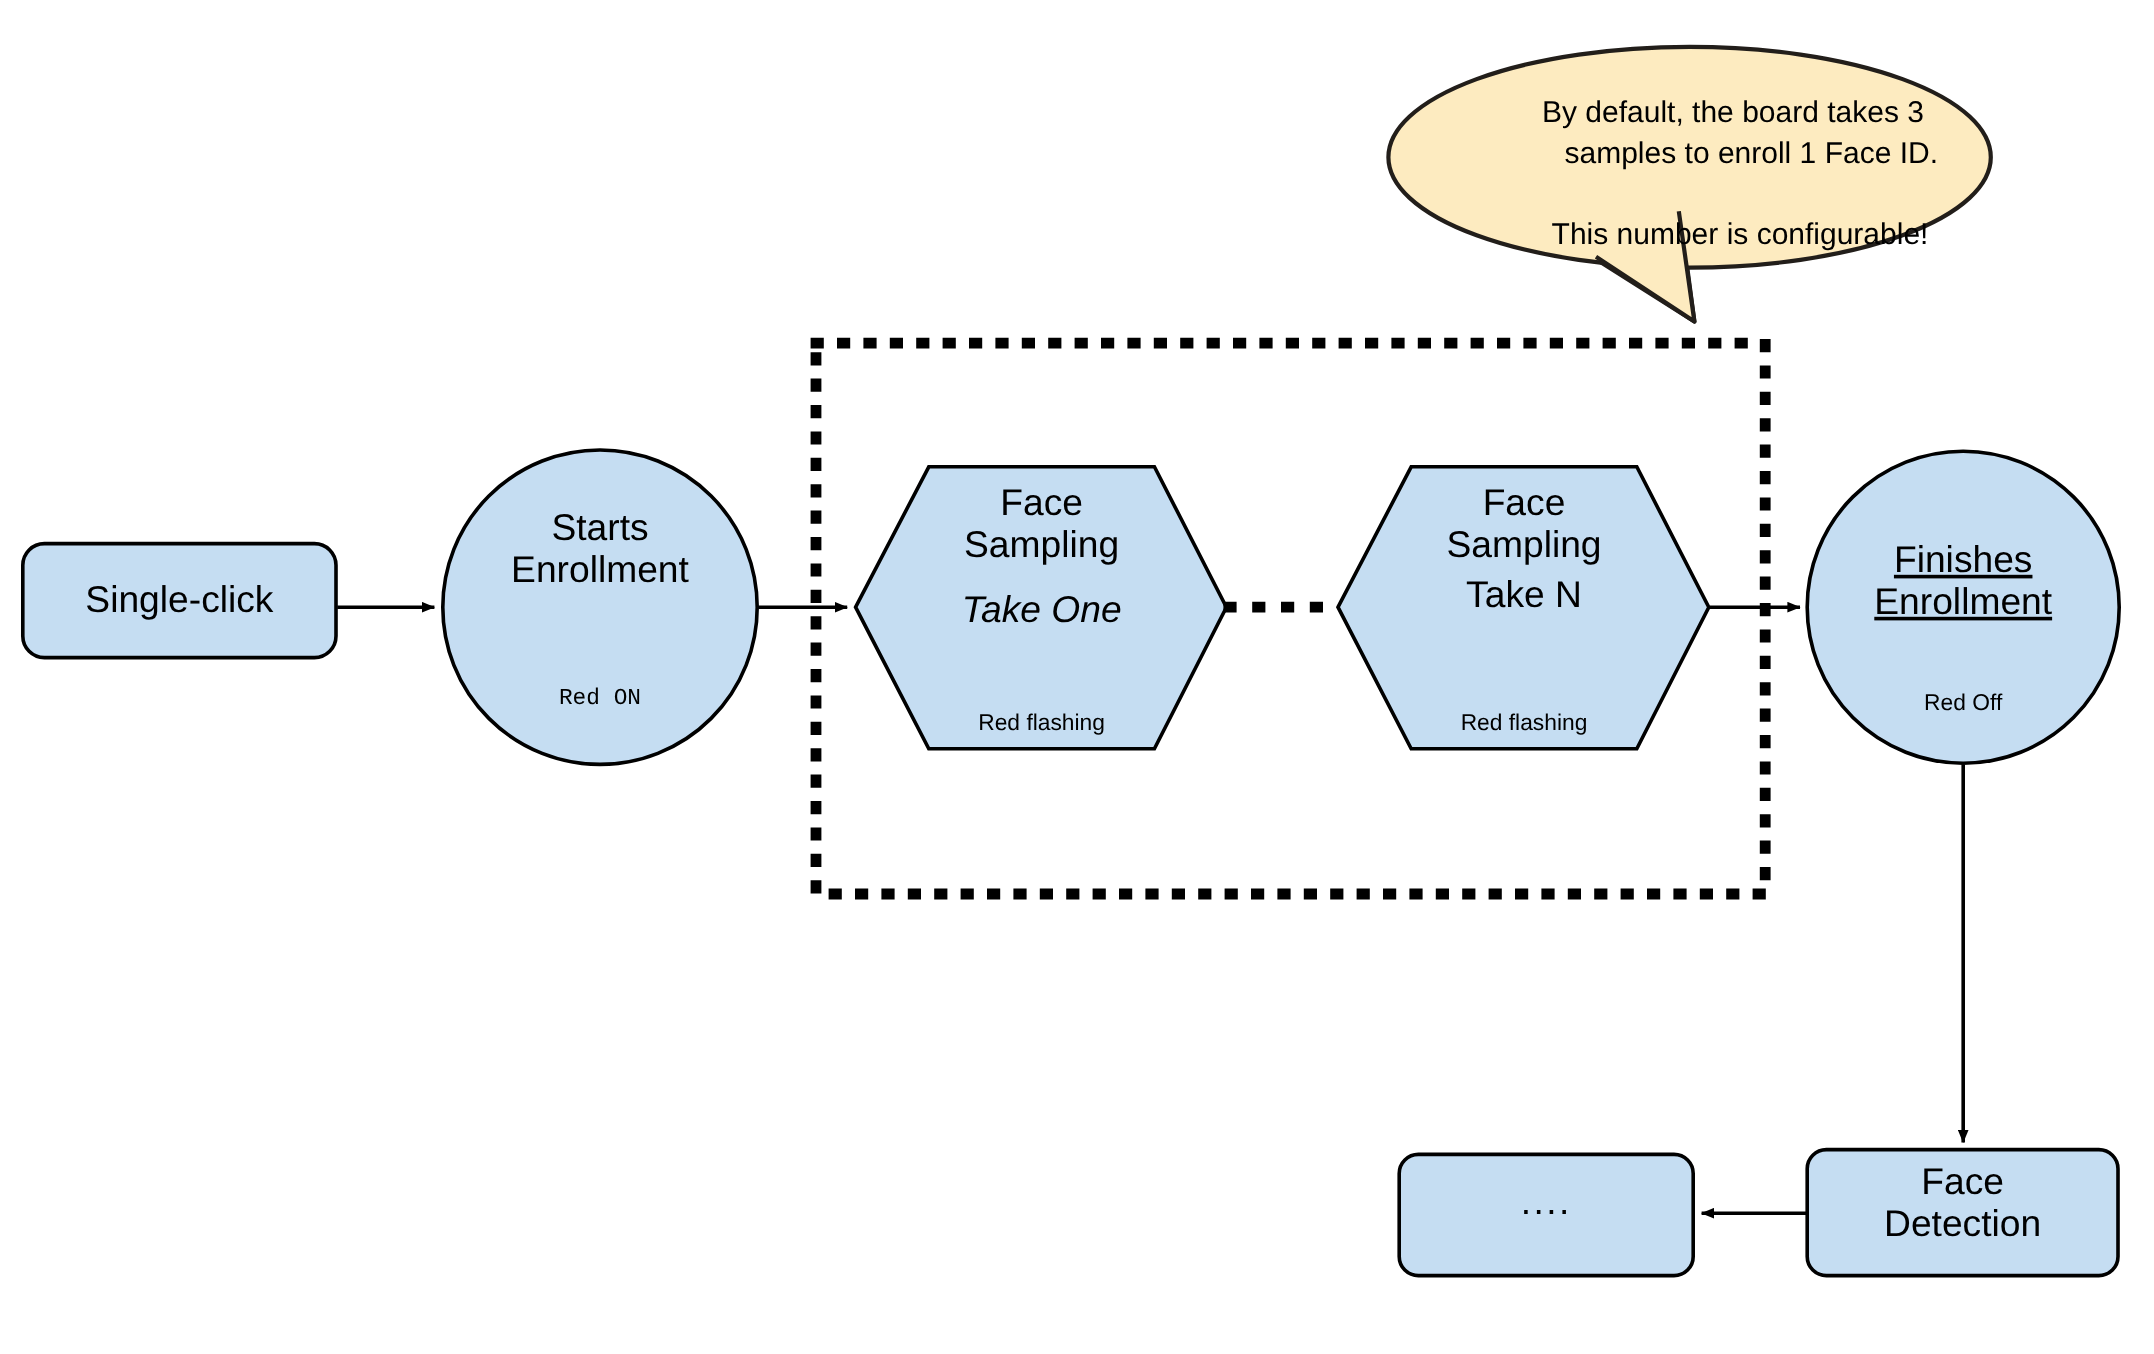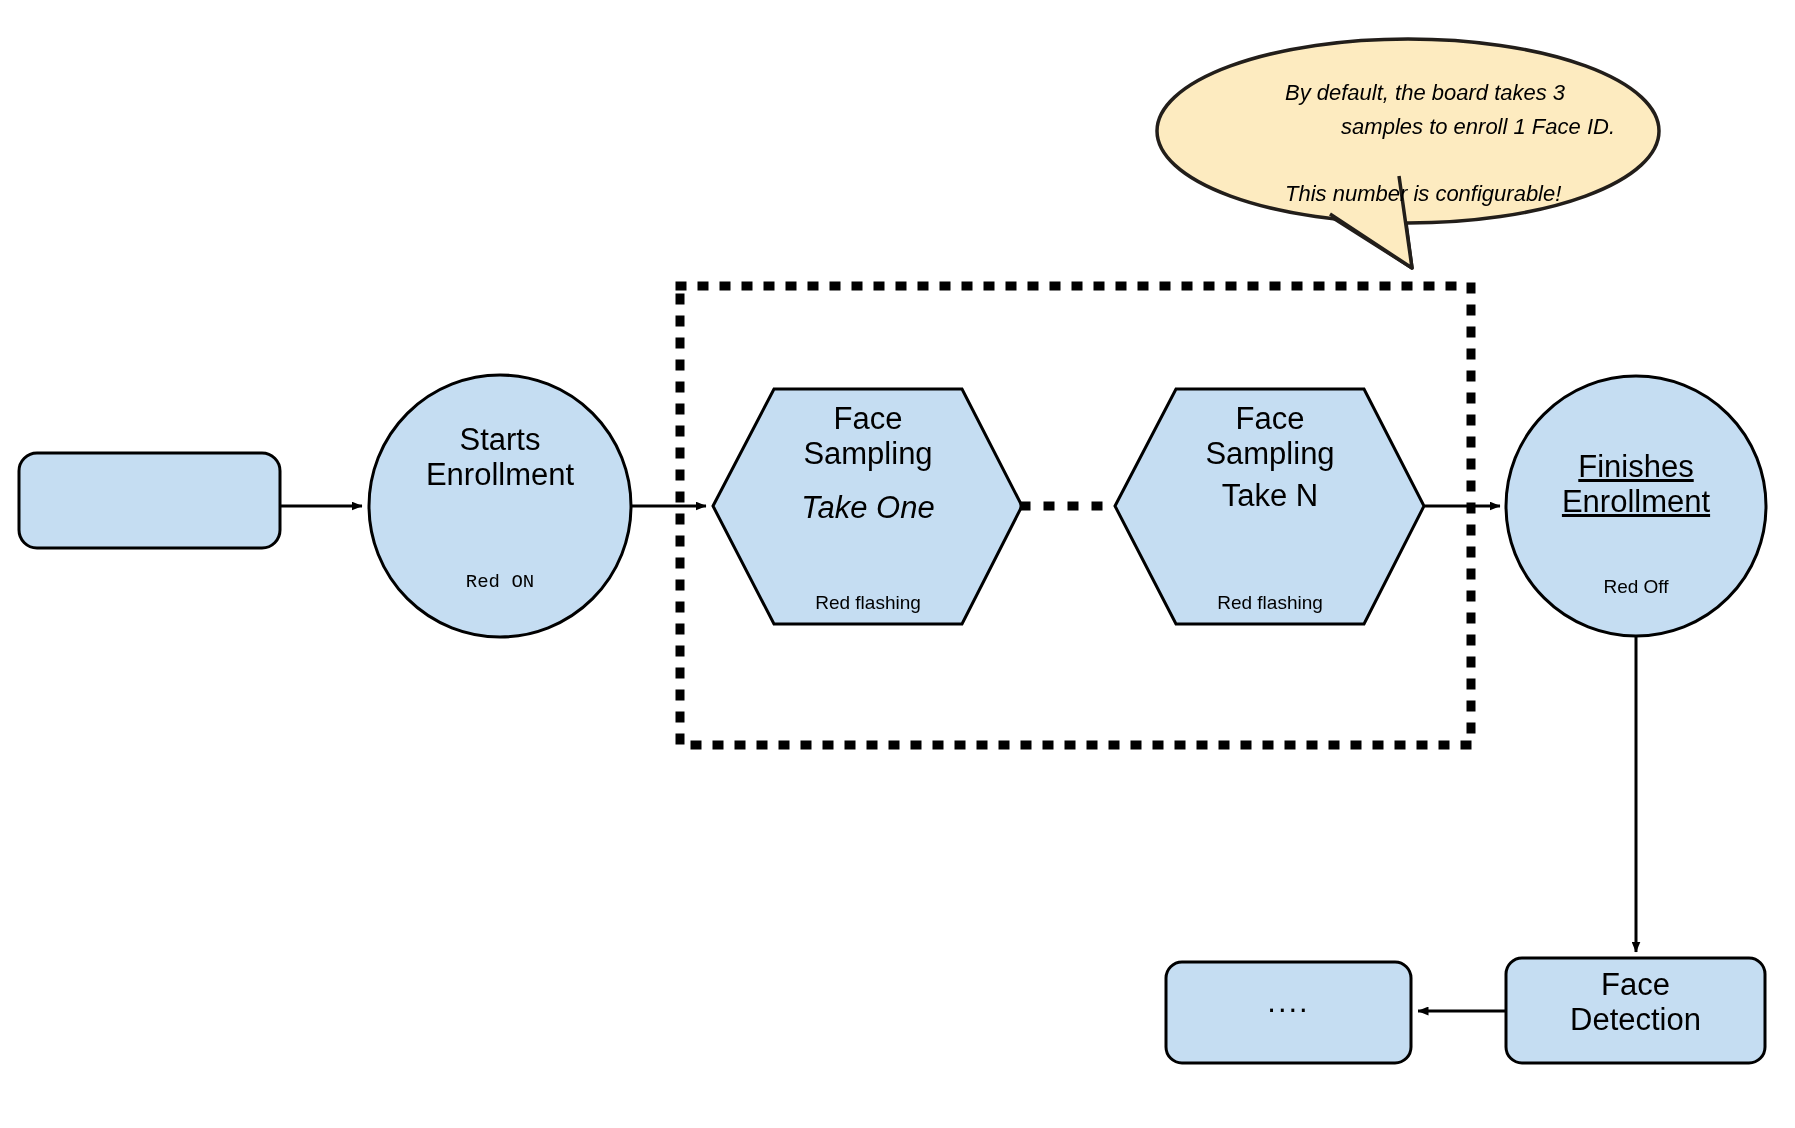--- a/index.html
+++ b/index.html
@@ -34,24 +34,23 @@
     pointer-events: none;
     white-space: pre-line;
   }
   .lbl-main {
     font-size: 31px;
   }
   .lbl-small {
     font-size: 19px;
   }
   .lbl-callout {
-    font-size: 22px;
+    font-size: 25px;
     line-height: 1.32;
     text-align: left;
-    font-style: italic;
   }
   .dots-label {
     font-size: 31px;
     letter-spacing: 2px;
   }
 </style>
 </head>
 <body>
 
 <div id="canvas">
@@ -89,20 +88,21 @@
 
     <line x1="1636" y1="637" x2="1636" y2="952" stroke="#000000" stroke-width="3" marker-end="url(#arrowhead)"></line>
 
     <line x1="1505" y1="1011" x2="1418" y2="1011" stroke="#000000" stroke-width="3" marker-end="url(#arrowhead)"></line>
 
     <path d="M1399,170 L1412,268 L1330,216 Z" fill="#fdebc0" stroke="#221e1a" stroke-width="3.5" stroke-linejoin="round"></path>
     <ellipse cx="1408" cy="131" rx="251" ry="92" fill="#fdebc0" stroke="#221e1a" stroke-width="3.5"></ellipse>
     <path d="M1399,176 L1412,268 L1330,214" fill="#fdebc0" stroke="#221e1a" stroke-width="3.5" stroke-linejoin="round"></path>
   </svg>
 
+  <div class="node-label lbl-main" style="left:19px; top:483px; width:261px;">Single-click</div>
 
   <div class="node-label lbl-main" style="left:370px; top:423px; width:260px;">Starts
 Enrollment</div>
   <div class="node-label lbl-small" style="left:370px; top:572px; width:260px;font-family:Liberation Mono, monospace;">Red ON</div>
 
   <div class="node-label lbl-main" style="left:738px; top:402px; width:260px;">Face
 Sampling</div>
   <div class="node-label lbl-main" style="left:738px; top:491px; width:260px;font-style:italic;">Take One</div>
   <div class="node-label lbl-small" style="left:738px; top:592px; width:260px;">Red flashing</div>
 
@@ -115,15 +115,15 @@
 Enrollment</div>
   <div class="node-label lbl-small" style="left:1506px; top:576px; width:260px;">Red Off</div>
 
   <div class="node-label lbl-main" style="left:1506px; top:968px; width:259px;">Face
 Detection</div>
 
   <div class="node-label dots-label" style="left:1166px; top:985px; width:245px;">....</div>
 
   <div class="node-label lbl-callout" style="left:1285px; top:78px; width:330px; text-align:left;">By default, the board takes 3</div>
   <div class="node-label lbl-callout" style="left:1285px; top:112px; width:330px; text-align:right;">samples to enroll 1 Face ID.</div>
-  <div class="node-label lbl-callout" style="left:1285px; top:179px; width:330px; text-align:left;">This number is configurable!</div>
+  <div class="node-label lbl-callout" style="left:1285px; top:179px; width:330px; text-align:center;">This number is configurable!</div>
 
 </div>
 
 </body></html>

